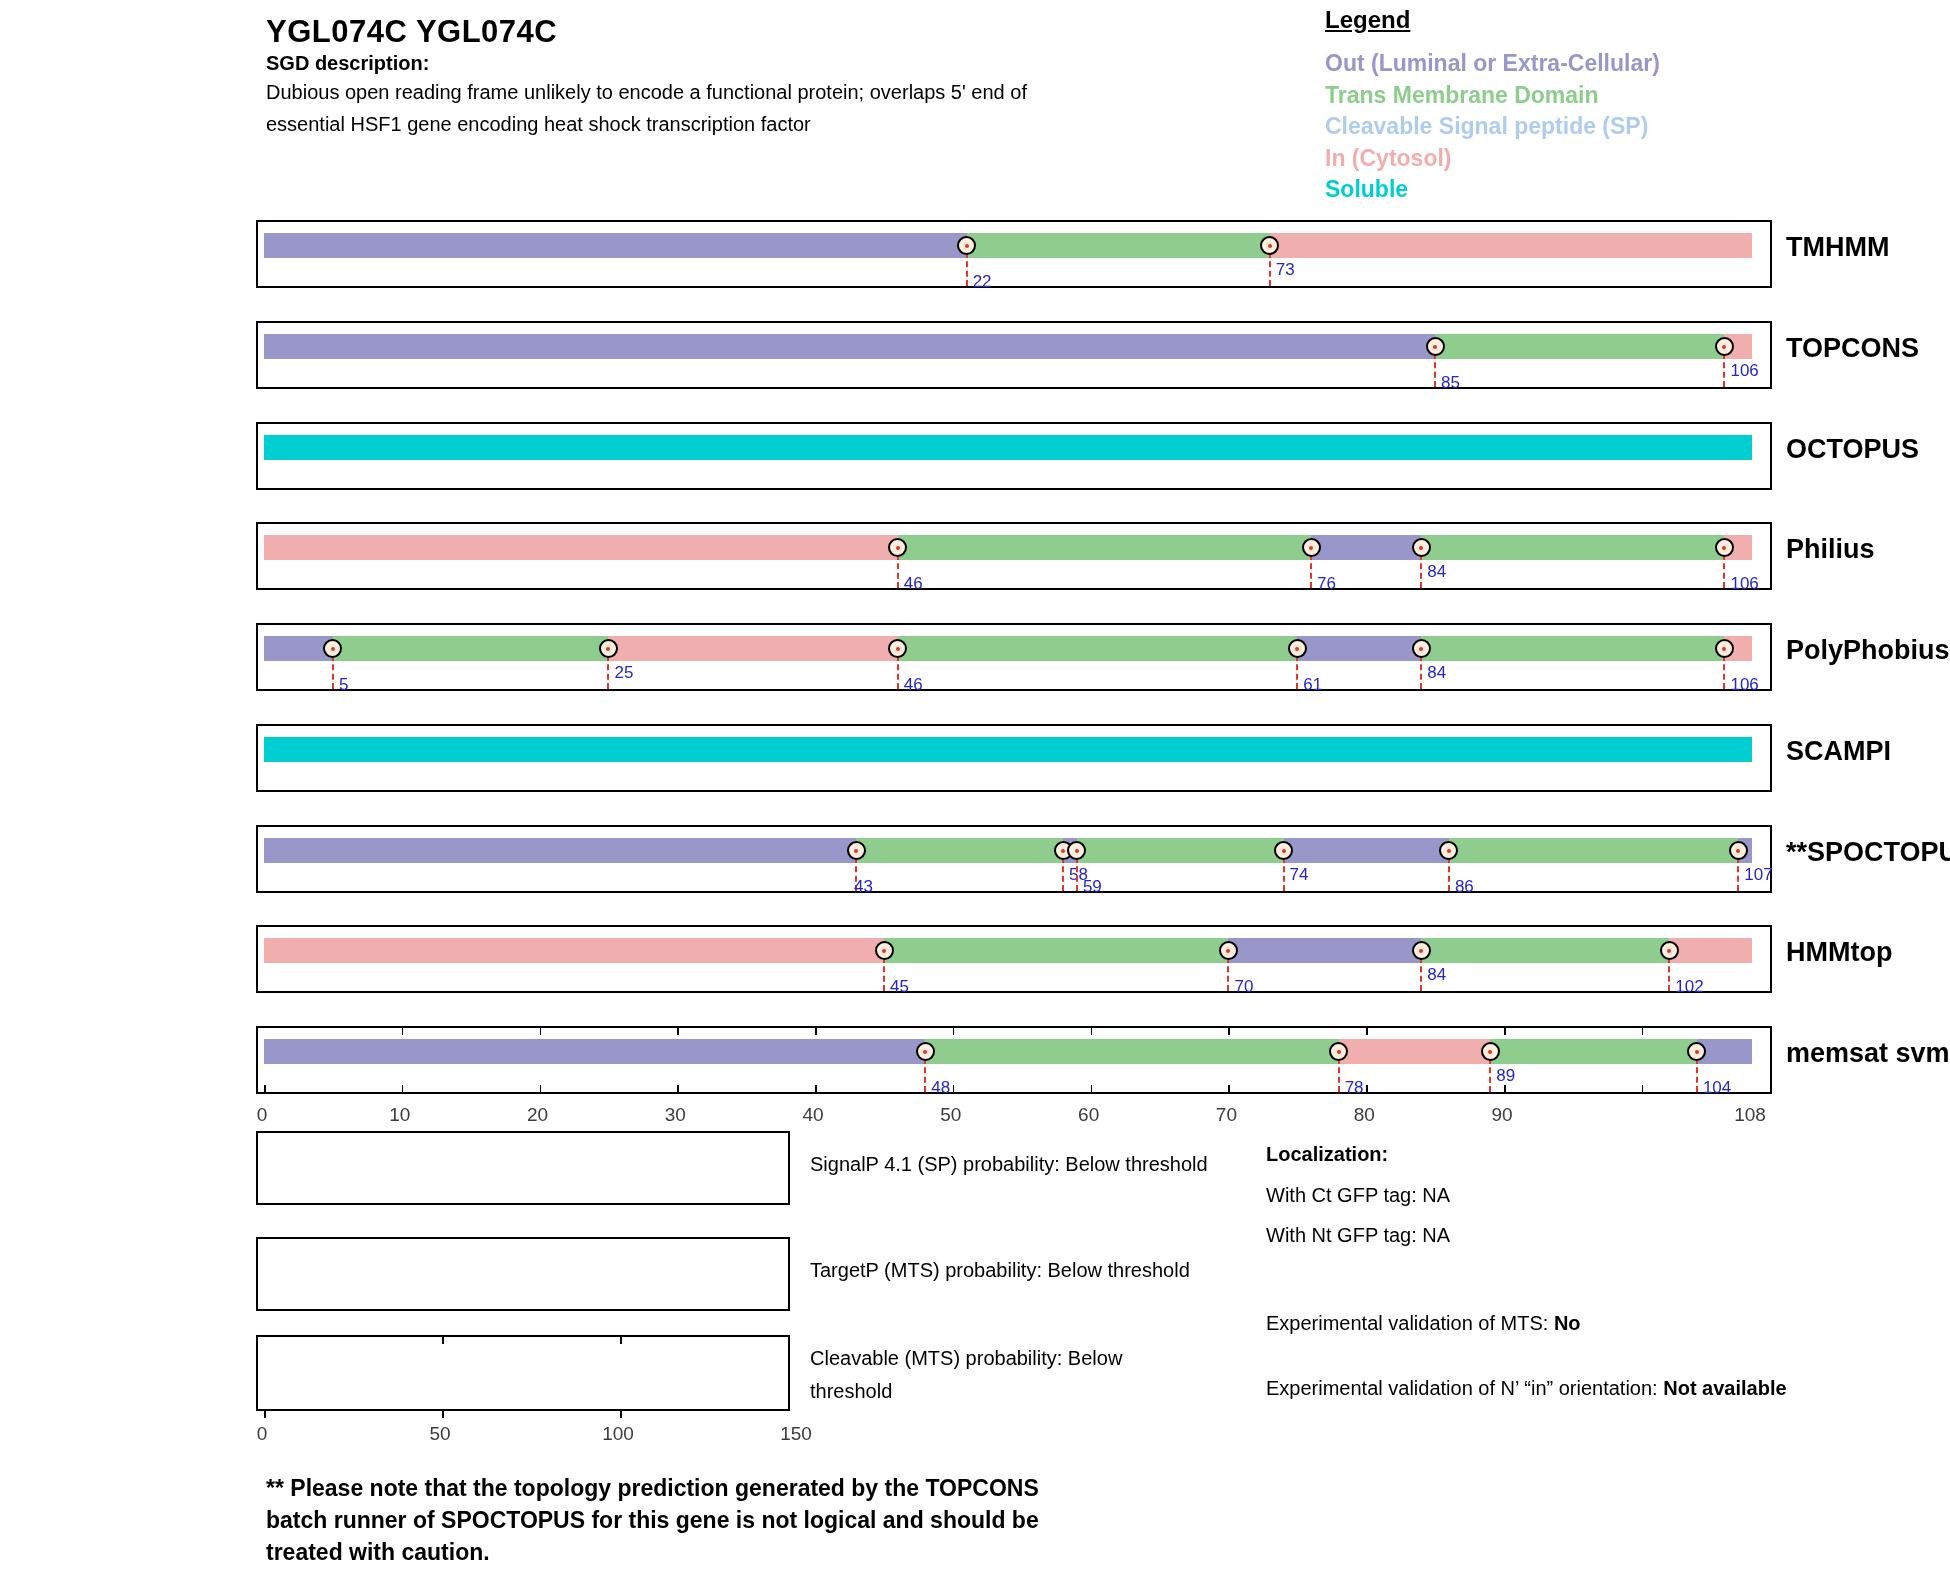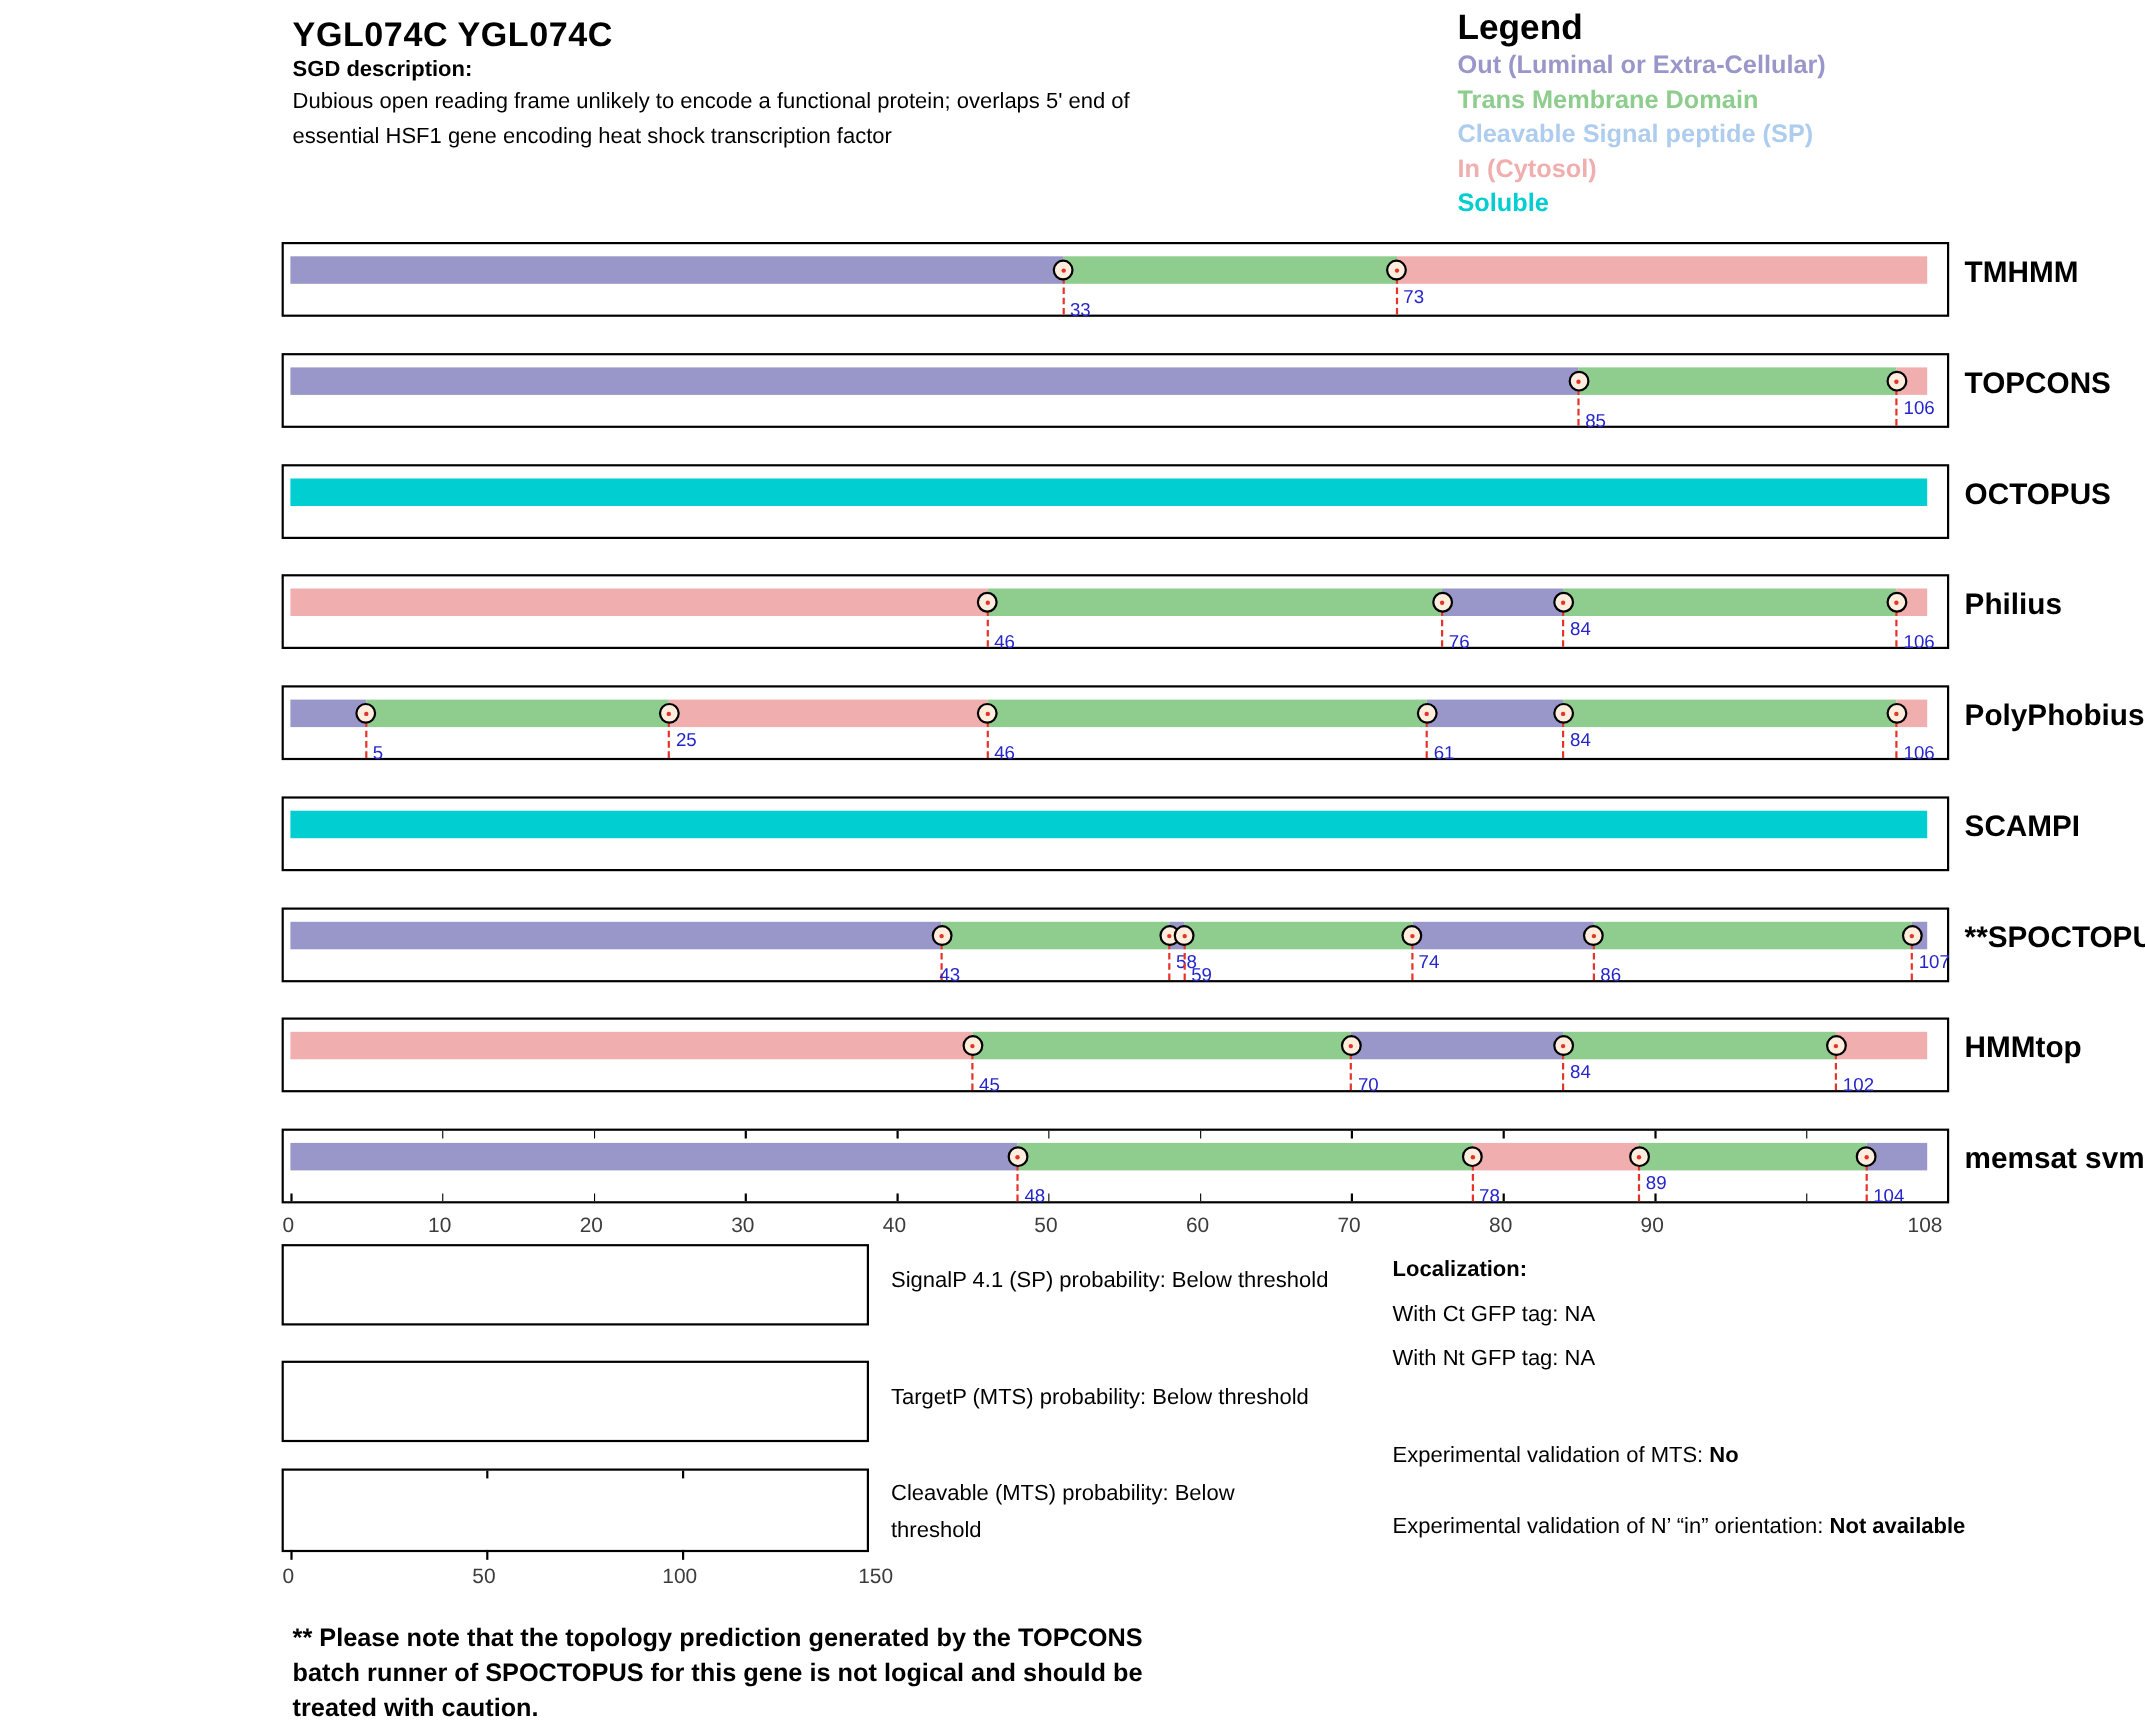--- a/index.html
+++ b/index.html
@@ -3,21 +3,21 @@
 <meta charset="utf-8">
 <style>
   html,body{margin:0;padding:0;background:#fff;}
   .page{position:relative;width:1950px;height:1573px;background:#fff;
         font-family:"Liberation Sans",sans-serif;color:#000;overflow:hidden;}
   .abs{position:absolute;}
   .title{left:266px;top:14px;font-size:31px;font-weight:bold;letter-spacing:.5px;}
   .sgd-label{left:266px;top:52px;font-size:20px;font-weight:bold;}
   .sgd-text{left:266px;top:76px;width:820px;font-size:20px;line-height:32px;}
   .legend{left:1325px;top:6px;}
-  .legend-title{font-size:32px;font-weight:bold;margin-bottom:0;}
+  .legend-title{font-size:24px;font-weight:bold;margin-bottom:14px;text-decoration:underline;}
   .legend-item{font-size:23px;font-weight:bold;line-height:31.5px;white-space:nowrap;}
   .track-box{position:absolute;left:256px;width:1516px;height:68px;border:2px solid #000;background:#fff;box-sizing:border-box;}
   .seg{position:absolute;top:11px;height:25px;}
   .dash{position:absolute;width:0;border-left:2px dashed #e63329;}
   .marker{position:absolute;width:19px;height:19px;border:2.5px solid #000;border-radius:50%;background:#ffeedd;box-sizing:border-box;}
   .marker .dot{position:absolute;left:50%;top:50%;width:4px;height:4px;margin:-2px 0 0 -2px;border-radius:50%;background:#e63329;}
   .mlabel{position:absolute;font-size:17px;color:#2525cd;white-space:nowrap;}
   .track-name{position:absolute;left:1786px;font-size:27px;font-weight:bold;white-space:nowrap;}
   .tick{position:absolute;width:1.5px;background:#000;}
   .axis-label{position:absolute;font-size:19px;color:#3c3c3c;transform:translateX(-50%);white-space:nowrap;}
@@ -49,21 +49,21 @@
 
   <div id="tracks">
       <div class="track-box" style="top: 220px;">
         <div class="seg" style="left: 6px; width: 702.667px; background: rgb(153, 151, 201);"></div>
         <div class="seg" style="left: 708.667px; width: 303.111px; background: rgb(142, 205, 142);"></div>
         <div class="seg" style="left: 1011.78px; width: 482.222px; background: rgb(240, 174, 174);"></div>
         <div class="dash" style="left: 707.667px; top: 30px; height: 34px;"></div>
         <div class="marker" style="left: 699.167px; top: 14px;">
           <div class="dot"></div>
         </div>
-        <div class="mlabel" style="left: 714.667px; top: 50px;">33</div>
+        <div class="mlabel" style="left: 714.667px; top: 50px;">22</div>
         <div class="dash" style="left: 1010.78px; top: 30px; height: 34px;"></div>
         <div class="marker" style="left: 1002.28px; top: 14px;">
           <div class="dot"></div>
         </div>
         <div class="mlabel" style="left: 1017.78px; top: 38px;">73</div>
       </div>
       <div class="track-name" style="top: 232px;">TMHMM</div>
       <div class="track-box" style="top: 321px;">
         <div class="seg" style="left: 6px; width: 1171.11px; background: rgb(153, 151, 201);"></div>
         <div class="seg" style="left: 1177.11px; width: 289.333px; background: rgb(142, 205, 142);"></div>

